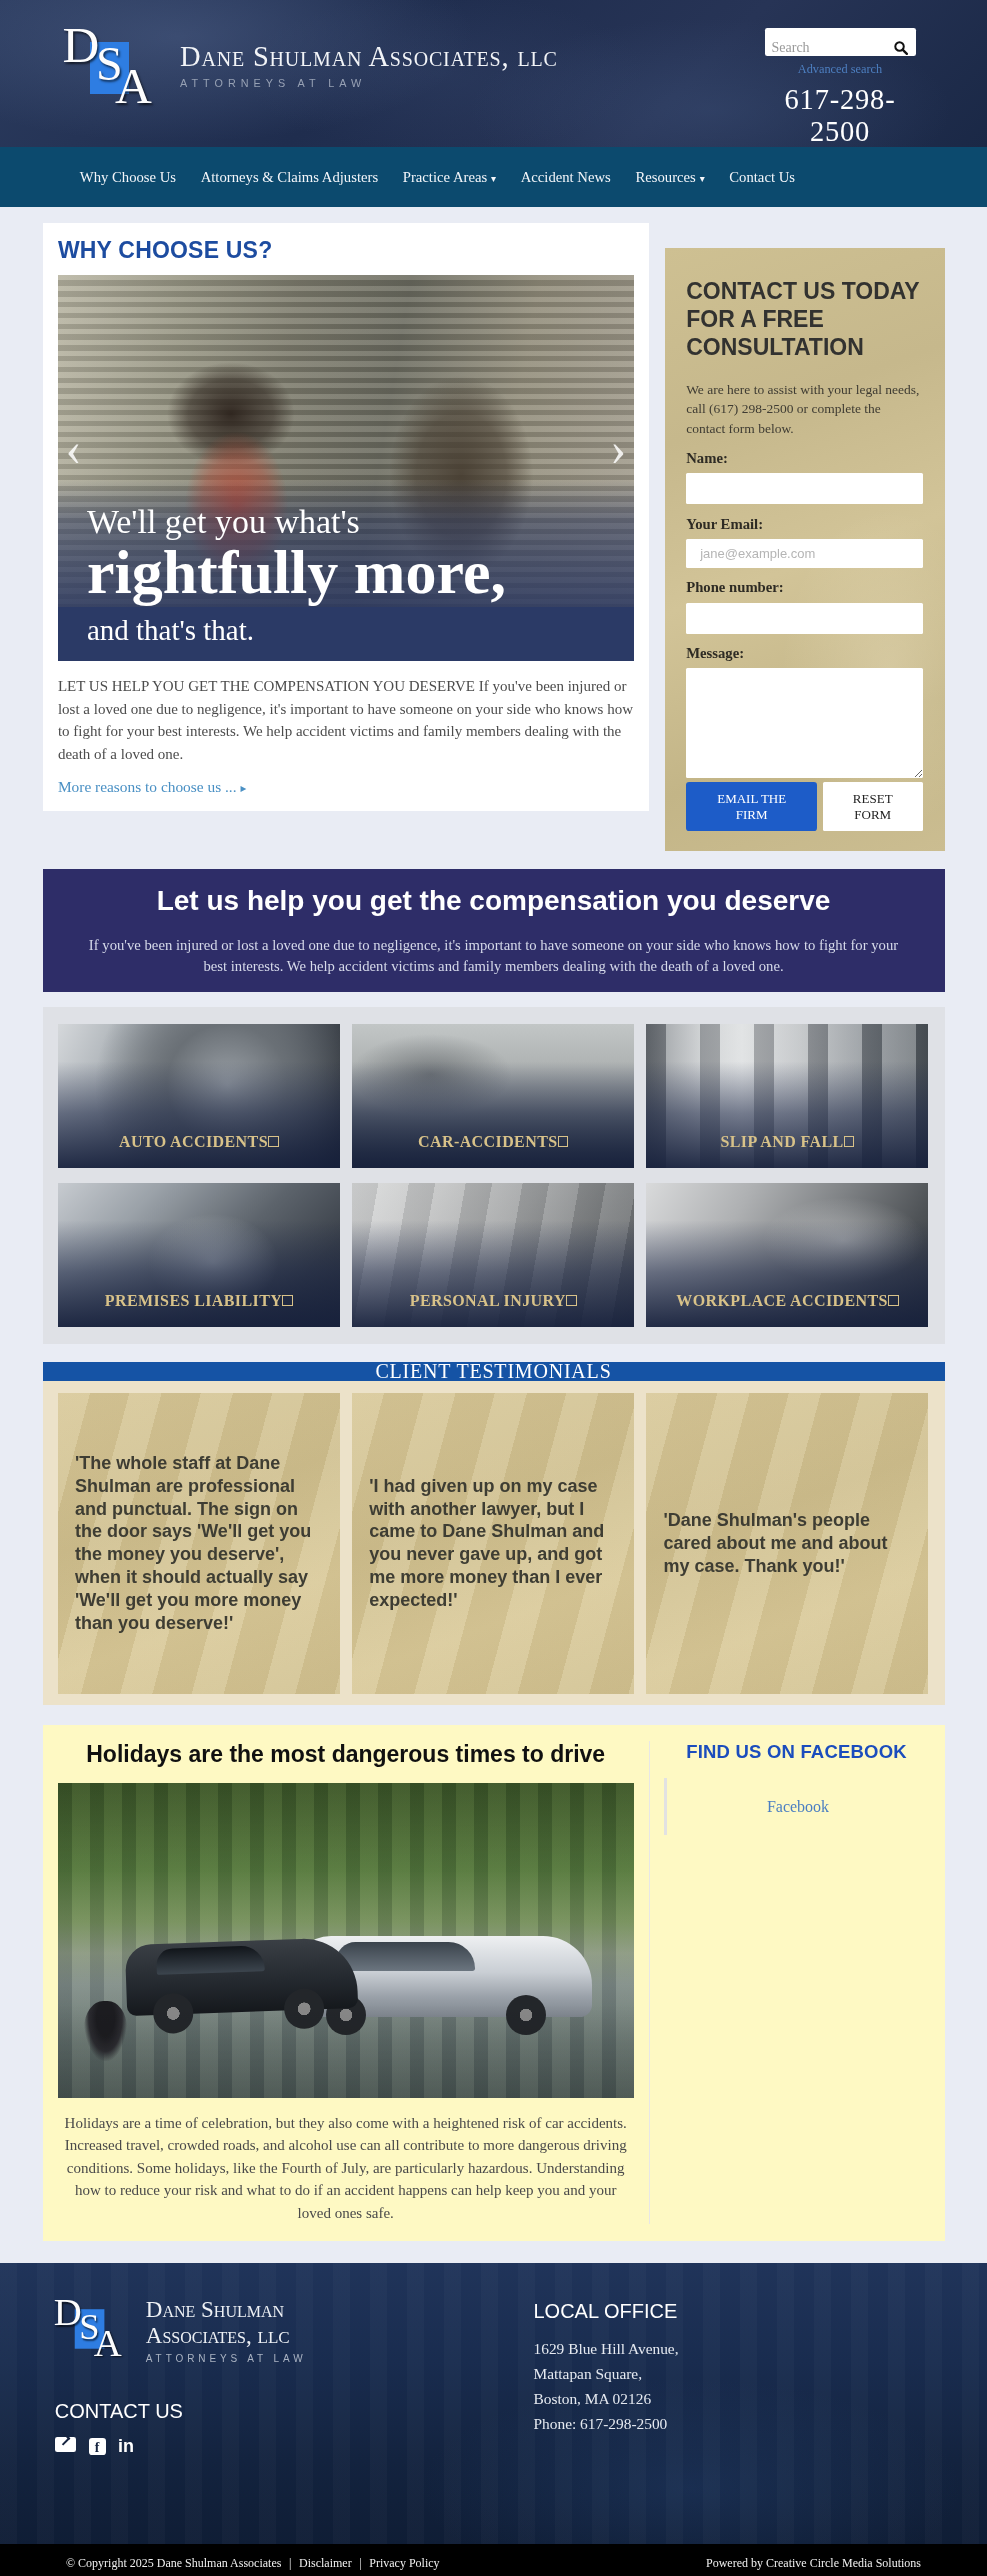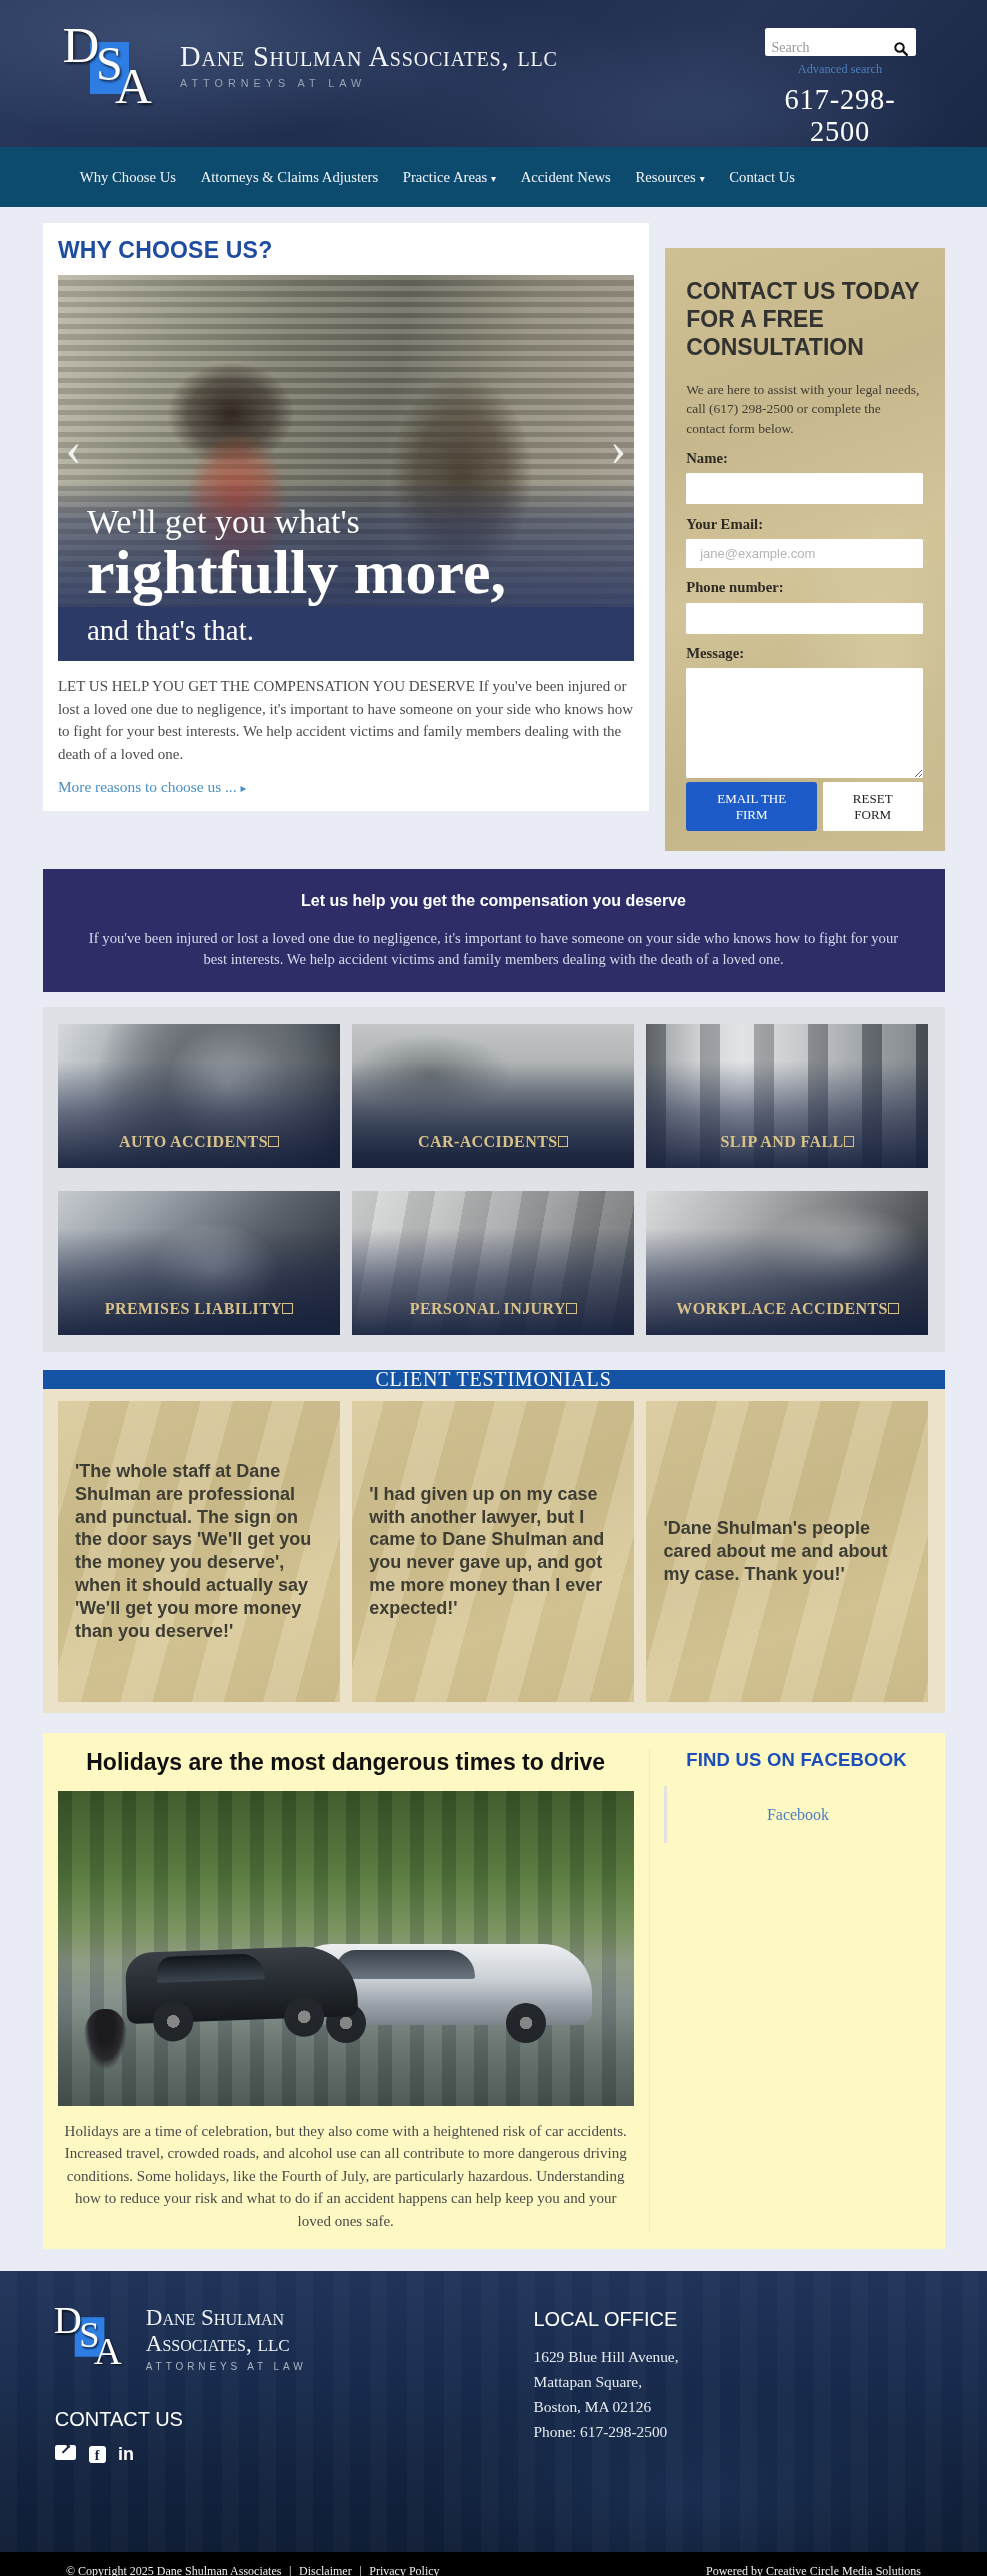--- a/index.html
+++ b/index.html
@@ -27,21 +27,21 @@
   .logo .lg-s { left:32px; top:18.5px; font-size:48px; z-index:3; }
   .logo .lg-a { left:51px; top:39px; font-size:51px; }
   .logo.small { transform:scale(0.76); transform-origin:0 0; }
 
   .brand-text { margin-left:17px; padding-top:20px; }
   .firm-name { font-variant:small-caps; color:#f2f4f7; font-size:28.5px; letter-spacing:0.8px; line-height:1.05; }
   .firm-name .suffix { font-size:20px; }
   .brand-tagline { color:#97a1b4; font-size:10.8px; letter-spacing:5px; margin-top:5.4px; }
 
   .header-right { position:absolute; right:29px; top:28px; width:151px; }
-  .search-box { display:flex; align-items:flex-end; background:#fff; border-radius:2.3px; height:28px; padding:0 7px; }
+  .search-box { display:flex; align-items:flex-start; background:#fff; border-radius:2.3px; height:28px; padding:12px 7px; }
   .search-box input { border:none; outline:none; width:100%; font-family:inherit; font-size:14px; color:#666; background:transparent; }
   .search-box input::placeholder { color:#999; }
   .search-btn { background:none; border:none; cursor:pointer; display:flex; padding:0; }
   .advanced-link { display:block; text-align:center; color:#4d7fc0; font-size:12.3px; margin-top:6.2px; text-decoration:none; }
   .header-phone { color:#fff; font-size:28.5px; margin-top:7px; text-align:center; letter-spacing:0.8px; }
 
   
   .main-nav { height:60px; background:#0c4a6e; }
   .main-nav ul { list-style:none; width:902px; margin:0 auto; display:flex; align-items:center; height:100%; padding-left:25px; }
   .main-nav li { padding:0 12.3px; }
@@ -97,27 +97,27 @@
     font-family:inherit; font-size:13px; color:#555; padding:7.7px 9.3px; outline:none; resize:both; }
   .form-buttons { margin-top:auto; display:flex; justify-content:flex-end; gap:5.4px; }
   .btn-primary { background:#1d5cc8; color:#fff; border:none; border-radius:3.1px; padding:8.5px 14px;
     font-family:inherit; font-size:13px; cursor:pointer; }
   .btn-secondary { background:#fff; color:#222; border:none; border-radius:1.5px; padding:8.5px 10.8px;
     font-family:inherit; font-size:13px; cursor:pointer; }
 
   
   .banner { margin-top:18px; height:123px; background:#2e2d68; display:flex; flex-direction:column;
     align-items:center; justify-content:center; }
-  .banner h2 { color:#fff; font-size:16px; }
+  .banner h2 { color:#fff; font-size:28px; }
   .banner p { margin-top:18.5px; color:#d6daea; font-size:14.7px; text-align:center; width:829px; line-height:1.4; }
 
   
   .tiles-section { margin-top:14.7px; background:#dfe1e6; padding:17px 15.4px; }
   .tile-row { display:flex; gap:12.3px; }
-  .tile-row + .tile-row { margin-top:23px;align-items:flex-end; }
+  .tile-row + .tile-row { margin-top:15px;align-items:flex-end; }
   .tile { position:relative; width:282px; height:144px; display:flex; align-items:flex-end; justify-content:center;
     padding-bottom:17px; text-decoration:none; overflow:hidden; }
   .tile::after { content:""; position:absolute; inset:0;
     background:linear-gradient(180deg, rgba(26,37,69,0) 26%, rgba(26,37,69,.55) 62%, rgba(22,32,60,.93) 100%); }
   .tile-label { position:relative; z-index:2; color:#d8c289; font-size:16px; font-weight:bold; letter-spacing:0.4px;
     display:flex; align-items:center; gap:0; }
   .box-icon { width:10.8px; height:10.8px; border:1.5px solid #d8c289; display:inline-block; }
   .t1 { background:radial-gradient(circle at 60% 42%, #9aa0a6 0%, #6a7076 32%, transparent 70%),
         linear-gradient(115deg,#d5d8db 0%,#aab0b5 22%,#70767c 48%,#41474f 74%,#23272d 100%); }
   .t2 { background:radial-gradient(ellipse 108px 54px at 28% 35%, rgba(70,75,80,.55), transparent 75%),

